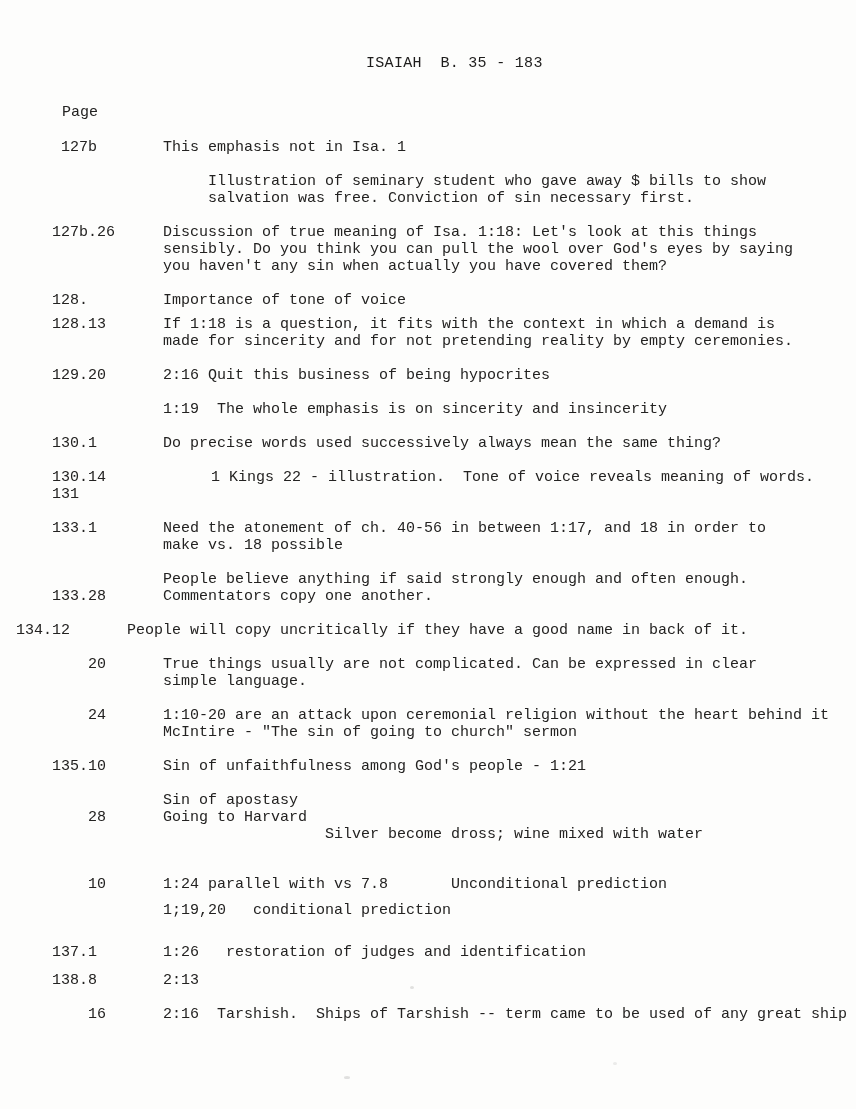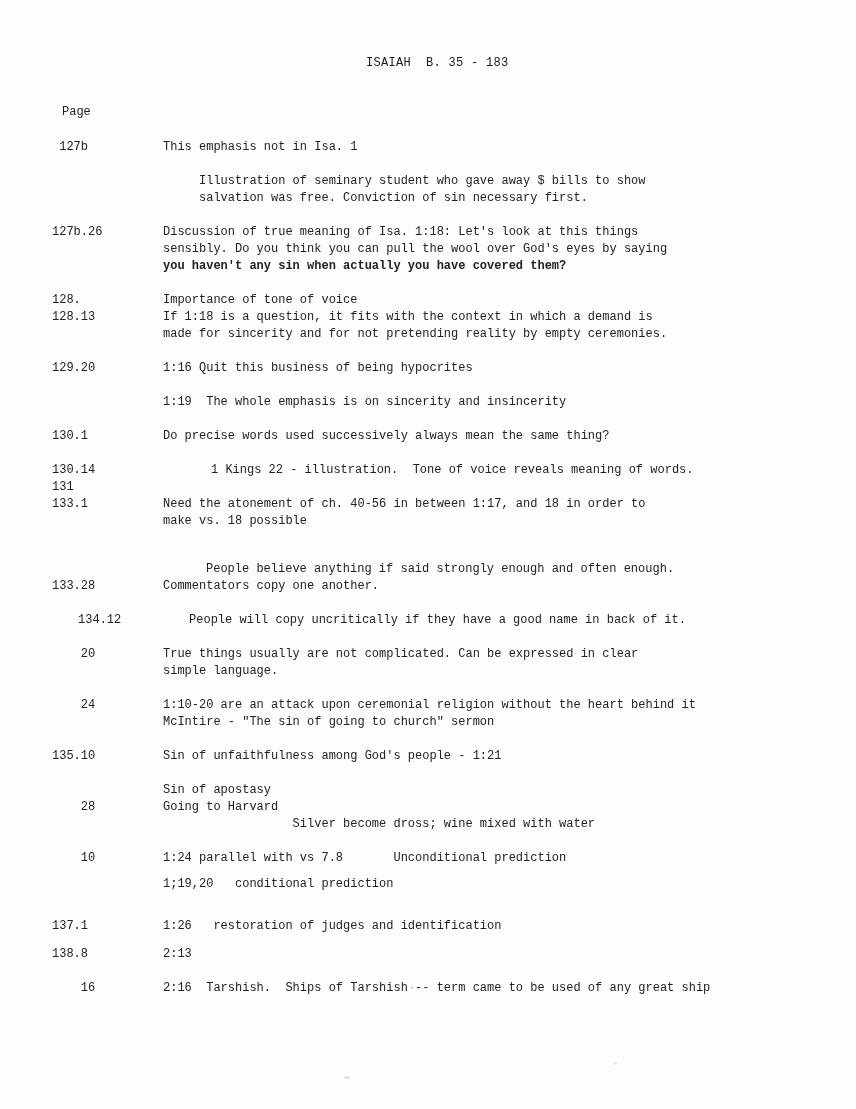--- a/index.html
+++ b/index.html
@@ -7,21 +7,21 @@
     padding: 0;
     background: #e8e8e8;
   }
   .sheet {
     position: relative;
     width: 856px;
     height: 1109px;
     background: #fdfdfc;
     overflow: hidden;
     font-family: "Liberation Mono", "DejaVu Sans Mono", monospace;
-    font-size: 12px;
+    font-size: 15px;
     line-height: 17px;
     color: #222120;
   }
   .doc-title {
     position: absolute;
     left: 366px;
     top: 55px;
     white-space: pre;
     color: #1d1c1b;
     letter-spacing: 0.3px;
@@ -88,65 +88,65 @@
         <span class="t">     salvation was free. Conviction of sin necessary first.</span>
       </div>
       <div class="row" style="margin-top: 17px;">
         <span class="p">127b.26</span>
         <span class="t">Discussion of true meaning of Isa. 1:18: Let's look at this things</span>
       </div>
       <div class="row" style="margin-top: 0px;">
         <span class="p"></span>
         <span class="t">sensibly. Do you think you can pull the wool over God's eyes by saying</span>
       </div>
-      <div class="row" style="margin-top: 0px; font-weight: bold;">
+      <div class="row" style="margin-top: 0px;">
         <span class="p"></span>
         <span class="t">you haven't any sin when actually you have covered them?</span>
       </div>
       <div class="row" style="margin-top: 17px;">
         <span class="p">128.</span>
         <span class="t">Importance of tone of voice</span>
       </div>
-      <div class="row" style="margin-top: 0px;">
+      <div class="row" style="margin-top: 7px;">
         <span class="p">128.13</span>
         <span class="t">If 1:18 is a question, it fits with the context in which a demand is</span>
       </div>
       <div class="row" style="margin-top: 0px;">
         <span class="p"></span>
         <span class="t">made for sincerity and for not pretending reality by empty ceremonies.</span>
       </div>
       <div class="row" style="margin-top: 17px;">
         <span class="p">129.20</span>
-        <span class="t">1:16 Quit this business of being hypocrites</span>
+        <span class="t">2:16 Quit this business of being hypocrites</span>
       </div>
       <div class="row" style="margin-top: 17px;">
         <span class="p"></span>
         <span class="t">1:19  The whole emphasis is on sincerity and insincerity</span>
       </div>
       <div class="row" style="margin-top: 17px;">
         <span class="p">130.1</span>
         <span class="t">Do precise words used successively always mean the same thing?</span>
       </div>
       <div class="row" style="margin-top: 17px; gap: 48px;">
         <span class="p">130.14</span>
         <span class="t">1 Kings 22 - illustration.  Tone of voice reveals meaning of words.</span>
       </div>
       <div class="row" style="margin-top: 0px;">
         <span class="p">131</span>
         <span class="t"></span>
       </div>
-      <div class="row" style=" align-items: flex-end;">
+      <div class="row" style="margin-top: 17px; align-items: flex-end;">
         <span class="p">133.1</span>
         <span class="t">Need the atonement of ch. 40-56 in between 1:17, and 18 in order to</span>
       </div>
       <div class="row" style="margin-top: 0px;">
         <span class="p"></span>
         <span class="t">make vs. 18 possible</span>
       </div>
-      <div class="row" style="margin-top: 31px; gap: 43px;">
+      <div class="row" style="margin-top: 17px;">
         <span class="p"></span>
         <span class="t">People believe anything if said strongly enough and often enough.</span>
       </div>
       <div class="row" style="margin-top: 0px;">
         <span class="p">133.28</span>
         <span class="t">Commentators copy one another.</span>
       </div>
       <div class="row" style="margin-top: 17px; justify-content: center;">
         <span class="p">134.12</span>
         <span class="t">People will copy uncritically if they have a good name in back of it.</span>
@@ -176,21 +176,21 @@
         <span class="t">Sin of apostasy</span>
       </div>
       <div class="row" style="margin-top: 0px;">
         <span class="p">    28</span>
         <span class="t">Going to Harvard</span>
       </div>
       <div class="row" style="margin-top: 0px;">
         <span class="p"></span>
         <span class="t">                  Silver become dross; wine mixed with water</span>
       </div>
-      <div class="row" style="margin-top: 17px;">
+      <div class="row" style="margin-top: 33px;">
         <span class="p">    10</span>
         <span class="t">1:24 parallel with vs 7.8       Unconditional prediction</span>
       </div>
       <div class="row" style="margin-top: 9px;">
         <span class="p"></span>
         <span class="t">1;19,20   conditional prediction</span>
       </div>
       <div class="row" style="margin-top: 25px;">
         <span class="p">137.1</span>
         <span class="t">1:26   restoration of judges and identification</span>

